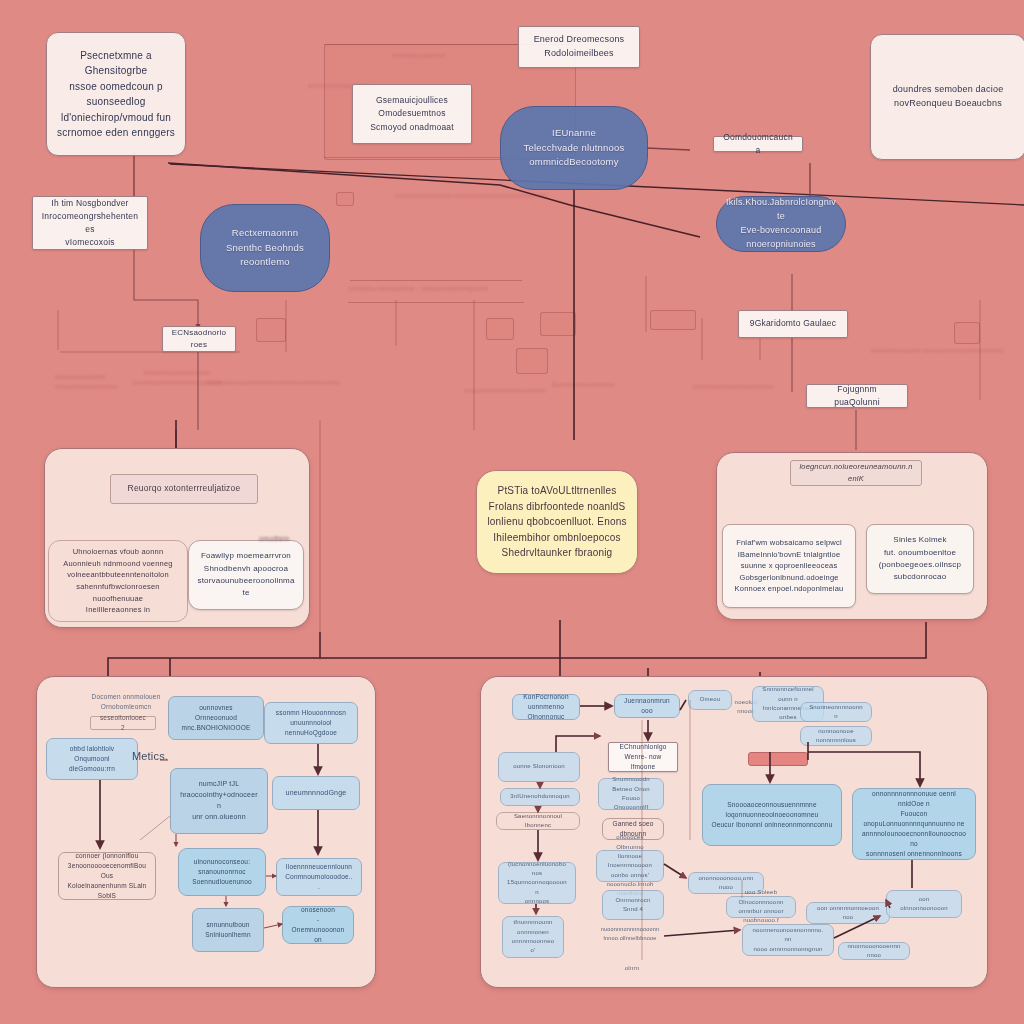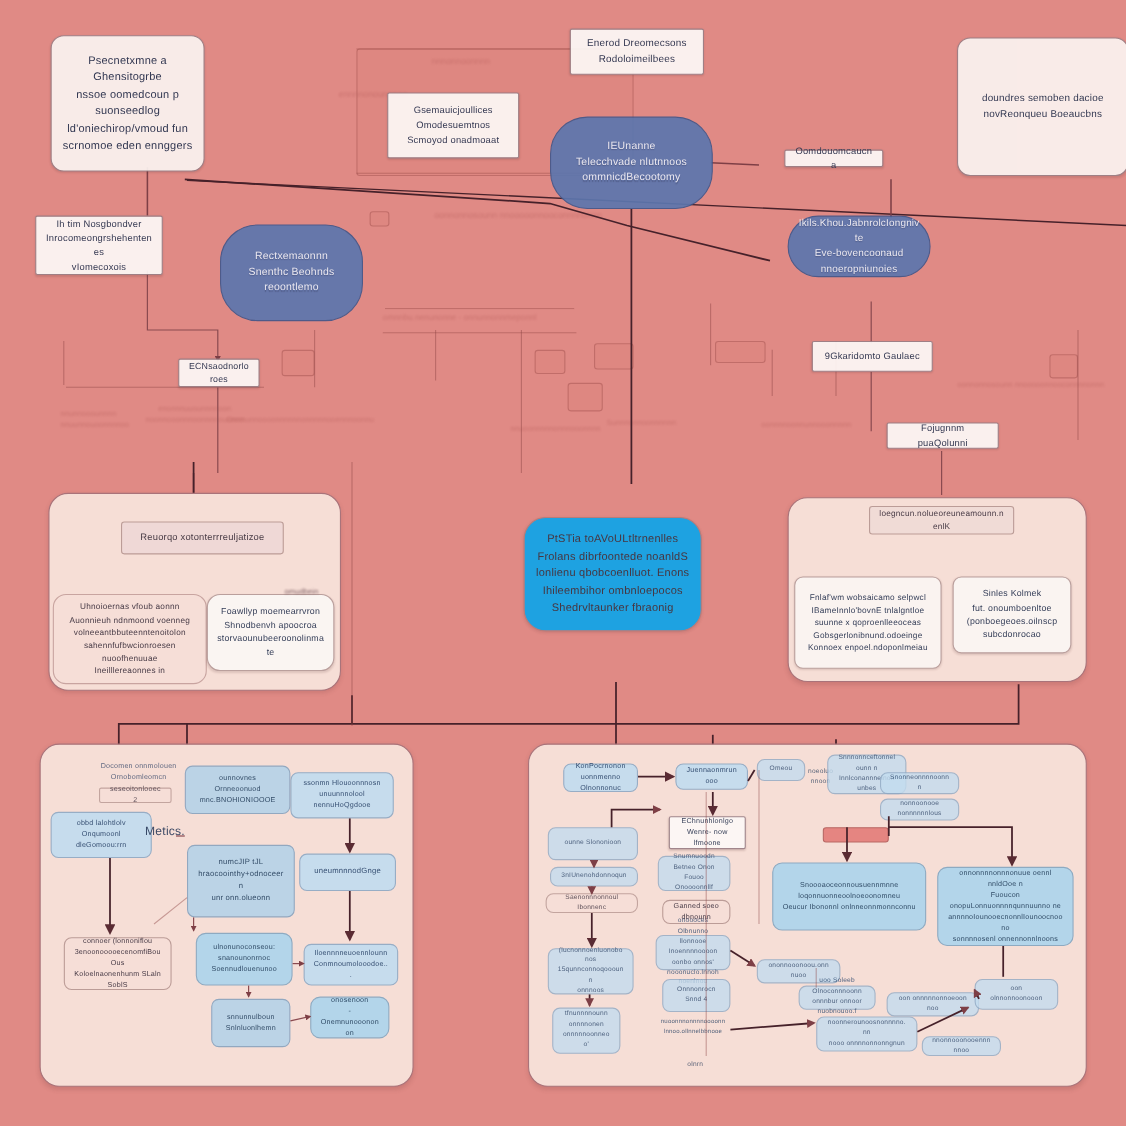--- a/index.html
+++ b/index.html
@@ -302,30 +302,30 @@
     <span class="ln">sahennfufbwcionroesen nuoofhenuuae</span>
     <span class="ln">Ineilllereaonnes in</span>
   </div>
   <div class="node card-white fuzz" style="left:188px;top:540px;width:116px;height:70px;font-size:8px;background:#fbf7f5;border-color:#b59a98;">
     <span class="ln">Foawllyp moemearrvron</span>
     <span class="ln">Shnodbenvh apoocroa</span>
     <span class="ln">storvaounubeeroonolinmate</span>
   </div>
   <div class="ghost" style="left:244px;top:534px;width:60px;font-size:7px;color:#5a3a44;opacity:.75;">omudbein</div>
 
-  <div class="node fuzz" style="left:476px;top:470px;width:162px;height:104px;font-size:10px;background:#0ea5e9;border:1.3px solid #b57b79;border-radius:20px;color:#3b2f3c;box-shadow:0 1px 3px rgba(110,60,60,.2);">
+  <div class="node fuzz" style="left:476px;top:470px;width:162px;height:104px;font-size:10px;background:#fef9c3;border:1.3px solid #b57b79;border-radius:20px;color:#3b2f3c;box-shadow:0 1px 3px rgba(110,60,60,.2);">
     <span class="ln">PtSTia toAVoULtltrnenlles</span>
     <span class="ln">Frolans dibrfoontede noanldS</span>
     <span class="ln">lonlienu qbobcoenlluot. Enons</span>
     <span class="ln">Ihileembihor ombnloepocos</span>
     <span class="ln">Shedrvltaunker fbraonig</span>
   </div>
 
   <div class="panel" style="left:716px;top:452px;width:272px;height:168px;"></div>
-  <div class="node node-pink fuzz" style="left:790px;top:460px;width:132px;height:26px;font-size:7.5px;border-radius:3px;background:#f0dbd7;">
+  <div class="node node-pink fuzz" style="left:790px;top:460px;width:132px;height:26px;font-size:7.5px;border-radius:3px;background:#f0dbd7;font-style:italic;">
     <span class="ln">loegncun.nolueoreuneamounn.nenlK</span>
   </div>
   <div class="node card-white fuzz" style="left:722px;top:524px;width:134px;height:84px;font-size:7.5px;background:#fbf5f3;border-color:#b59a98;border-radius:8px;">
     <span class="ln">Fnlaf'wm wobsaicamo selpwcl</span>
     <span class="ln">IBameInnlo'bovnE tnlalgntloe</span>
     <span class="ln">suunne x qoproenlleeoceas</span>
     <span class="ln">Gobsgerlonibnund.odoeinge</span>
     <span class="ln">Konnoex enpoel.ndoponlmeiau</span>
   </div>
   <div class="node card-white fuzz" style="left:866px;top:524px;width:108px;height:70px;font-size:8px;background:#fbf6f4;border-color:#b59a98;border-radius:8px;align-items:center;">

